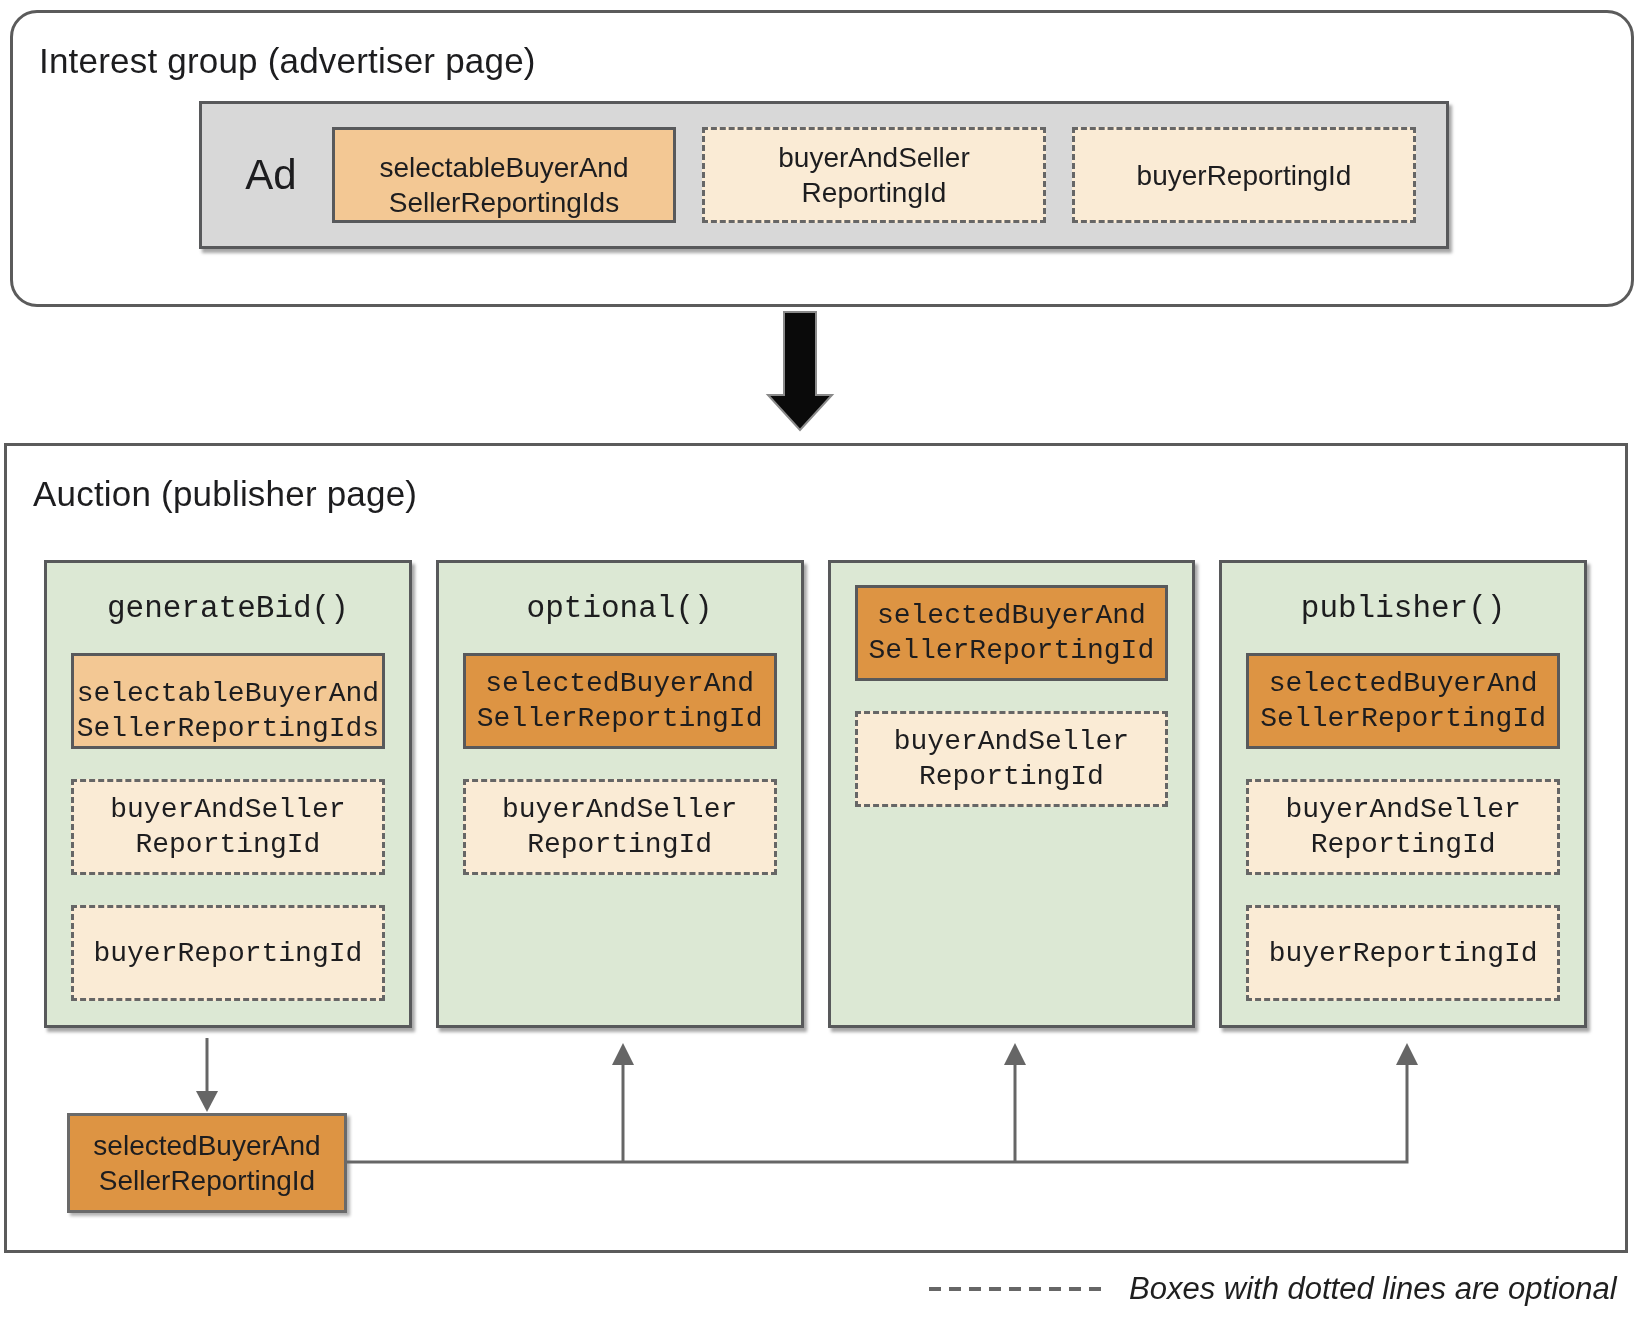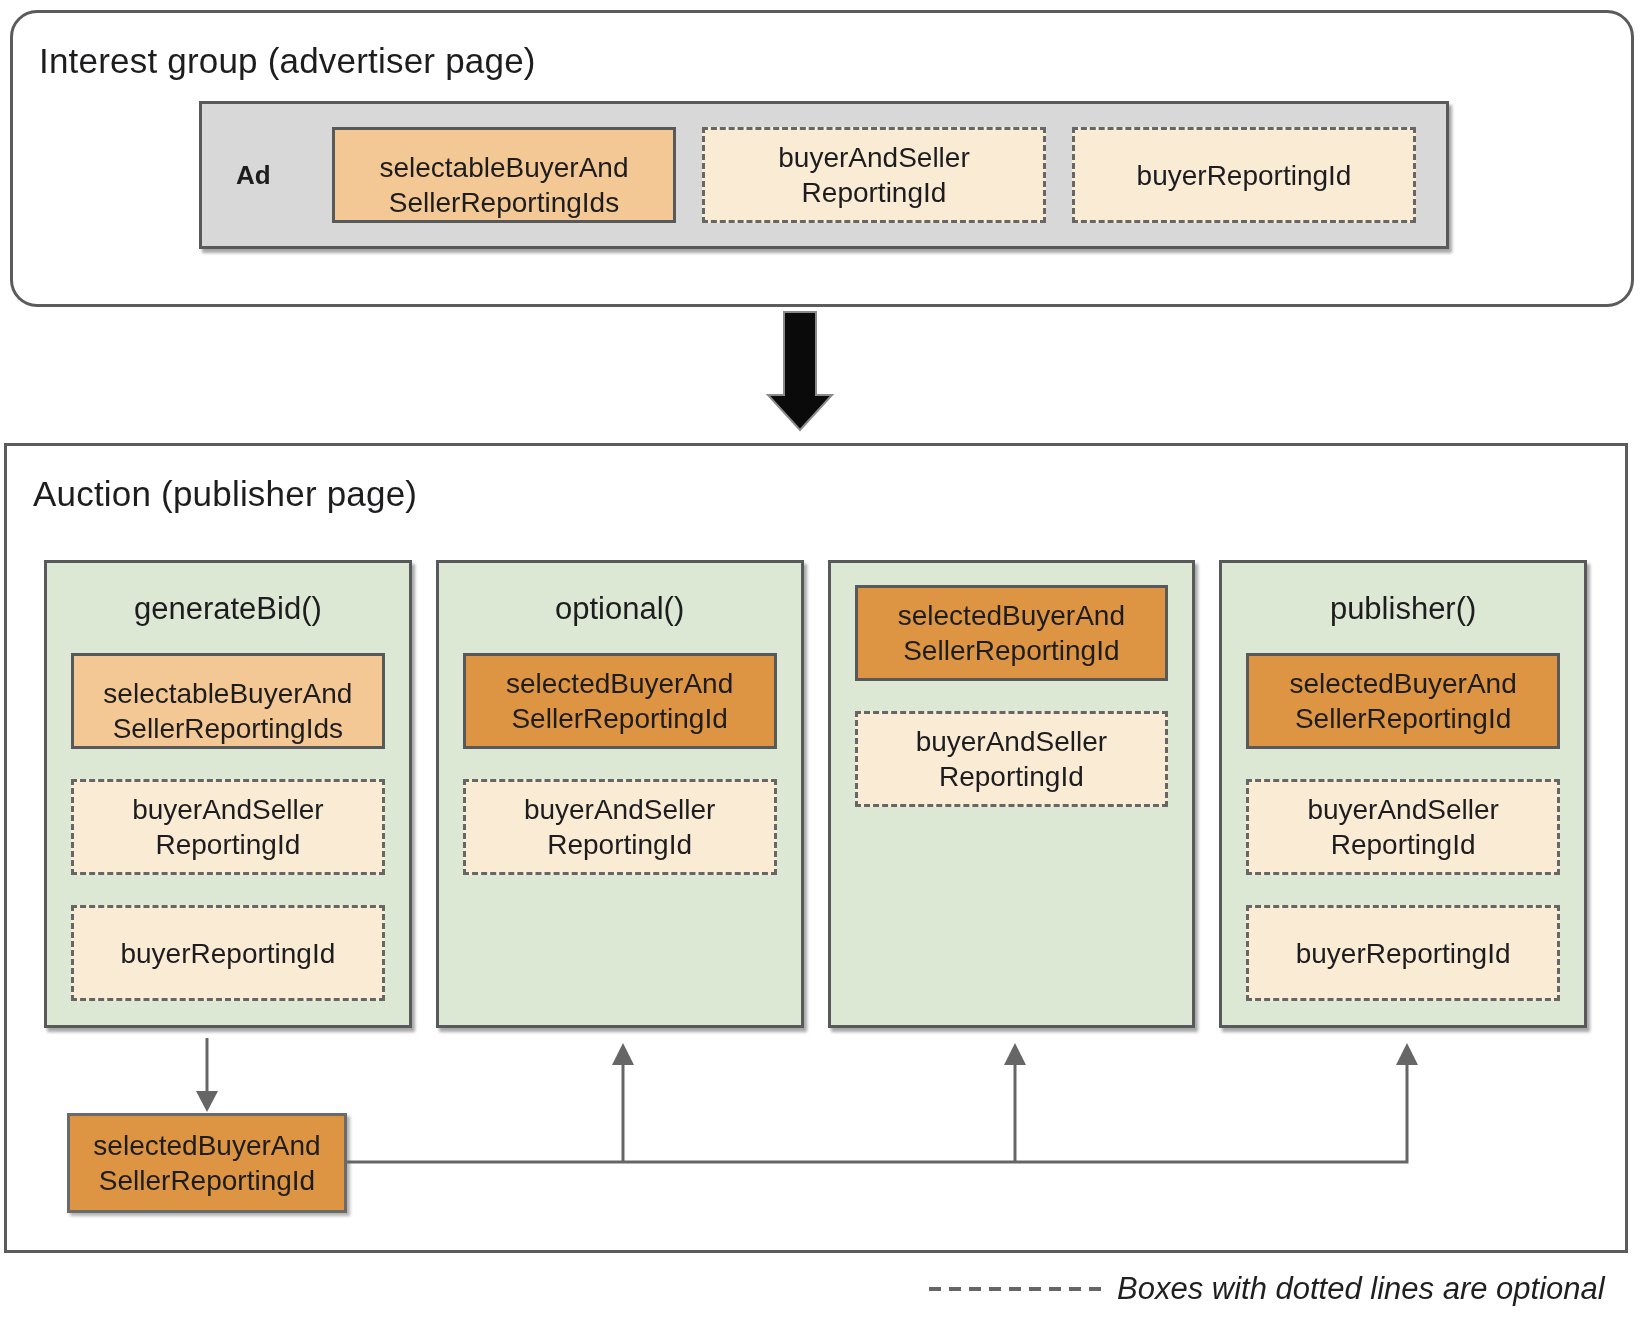--- a/index.html
+++ b/index.html
@@ -22,21 +22,21 @@
   }
   
   .ad-container{
     position:absolute;left:186px;top:88px;width:1250px;height:148px;
     background:var(--ad-container-fill,#d8d8d8);
     border:3px solid var(--box-border,#58595b);
     box-shadow:3px 4px 3px rgba(0,0,0,.35);
     box-sizing:border-box;
     display:flex;align-items:center;gap:26px;padding:0 34px;
   }
-  .ad-label{font-size:26px;font-weight:bold;width:70px;text-align:left;flex:none;}
+  .ad-label{font-size:42px;font-weight:normal;width:70px;text-align:center;flex:none;}
   
   .ibox{
     box-sizing:border-box;display:flex;align-items:center;justify-content:center;
     text-align:center;font-size:28px;line-height:1.25;
   }
   .ad-container .ibox{width:344px;height:96px;flex:none;}
   .ibox-label{white-space:pre-line;}
   .solid-light{
     background:var(--solid-light-fill,#f3c894);
     border:3px solid var(--box-border,#58595b);
@@ -56,20 +56,21 @@
   .columns{
     position:absolute;left:37px;top:114px;width:1543px;height:478px;
     display:flex;gap:24px;
   }
   .column{
     flex:1;box-sizing:border-box;height:468px;
     background:var(--column-fill,#dce8d4);
     border:3px solid var(--box-border,#58595b);
     box-shadow:3px 4px 3px rgba(0,0,0,.35);
     padding:0 24px;
+    font-family:Liberation Mono, monospace;
   }
   .col-title{
     margin-top:28px;text-align:center;font-size:31px;height:40px;
   }
   .column .ibox{width:100%;height:96px;margin-top:30px;}
   .column .ibox.first{margin-top:22px;}
   
   .selected-box{
     position:absolute;left:67px;top:1113px;width:280px;height:100px;
     box-sizing:border-box;
@@ -77,21 +78,21 @@
     border:3px solid #6a6a6a;
     box-shadow:3px 3px 3px rgba(0,0,0,.3);
     display:flex;align-items:center;justify-content:center;
     text-align:center;font-size:28px;line-height:1.25;
   }
   
   .connectors{position:absolute;left:0;top:0;pointer-events:none;}
   
   .legend{
     position:absolute;left:929px;top:1266px;height:46px;
-    display:flex;align-items:center;gap:16px;
+    display:flex;align-items:center;gap:28px;
   }
   .legend-dash{
     width:172px;height:4px;flex:none;
     background:repeating-linear-gradient(90deg,
       var(--dashed-border,#6e6e6e) 0 12px, transparent 12px 20px);
   }
   .legend-text{font-size:31px;font-style:italic;color:#1f1f1f;}
 </style>
 </head>
 <body>

